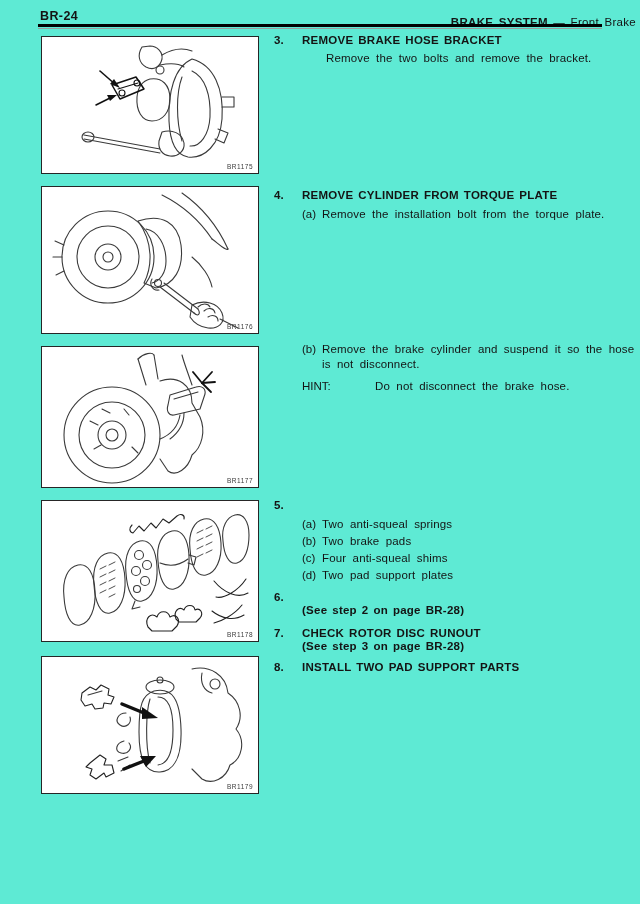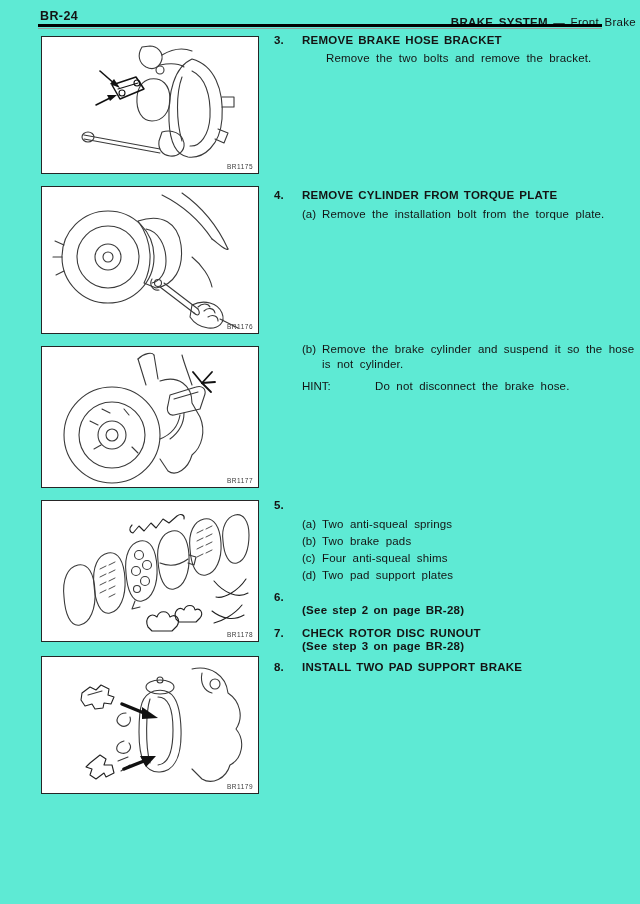--- a/index.html
+++ b/index.html
@@ -200,21 +200,21 @@
   <div class="t num" style="top:34px">3.</div>
   <div class="t title" style="top:34px">REMOVE BRAKE HOSE BRACKET</div>
   <div class="t body" style="top:52px">Remove the two bolts and remove the bracket.</div>
 
   <div class="t num" style="top:189px">4.</div>
   <div class="t title" style="top:189px">REMOVE CYLINDER FROM TORQUE PLATE</div>
   <div class="t sub-label" style="top:208px">(a)</div>
   <div class="t sub-text" style="top:208px">Remove the installation bolt from the torque plate.</div>
   <div class="t sub-label" style="top:343px">(b)</div>
   <div class="t sub-text" style="top:343px">Remove the brake cylinder and suspend it so the hose</div>
-  <div class="t sub-text" style="top:358px">is not cylinder.</div>
+  <div class="t sub-text" style="top:358px">is not disconnect.</div>
   <div class="t sub-label" style="top:380px">HINT:</div>
   <div class="t hint-text" style="top:380px">Do not disconnect the brake hose.</div>
 
   <div class="t num" style="top:499px">5.</div>
   <div class="t sub-label" style="top:518px">(a)</div>
   <div class="t sub-text" style="top:518px">Two anti-squeal springs</div>
   <div class="t sub-label" style="top:535px">(b)</div>
   <div class="t sub-text" style="top:535px">Two brake pads</div>
   <div class="t sub-label" style="top:552px">(c)</div>
   <div class="t sub-text" style="top:552px">Four anti-squeal shims</div>
@@ -222,15 +222,15 @@
   <div class="t sub-text" style="top:569px">Two pad support plates</div>
 
   <div class="t num" style="top:591px">6.</div>
   <div class="t title" style="top:604px">(See step 2 on page BR-28)</div>
 
   <div class="t num" style="top:627px">7.</div>
   <div class="t title" style="top:627px">CHECK ROTOR DISC RUNOUT</div>
   <div class="t title" style="top:640px">(See step 3 on page BR-28)</div>
 
   <div class="t num" style="top:661px">8.</div>
-  <div class="t title" style="top:661px">INSTALL TWO PAD SUPPORT BRAKE</div>
+  <div class="t title" style="top:661px">INSTALL TWO PAD SUPPORT PARTS</div>
 
 </div>
 
 </body></html>

